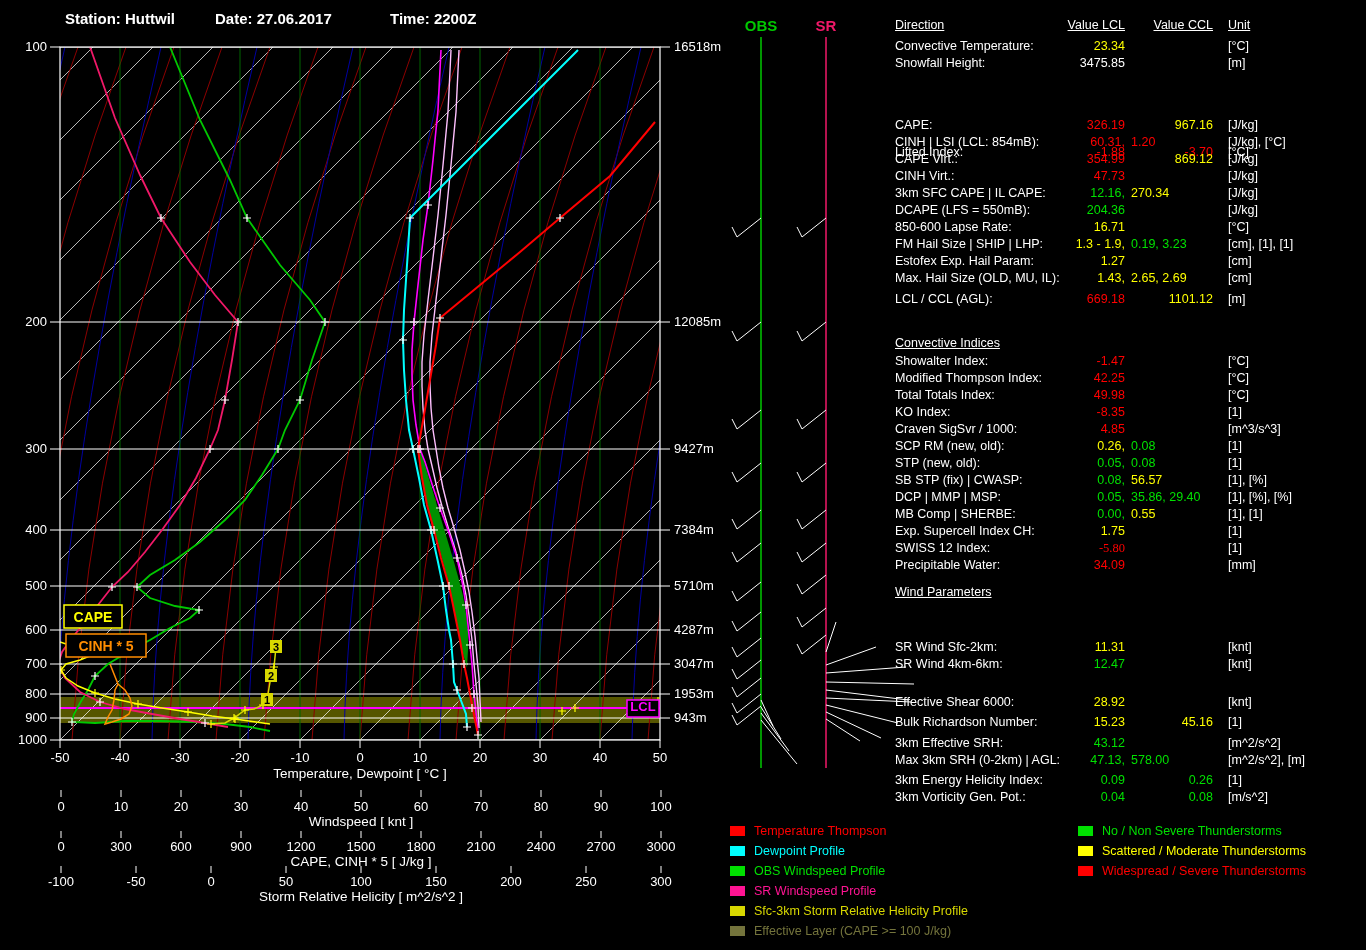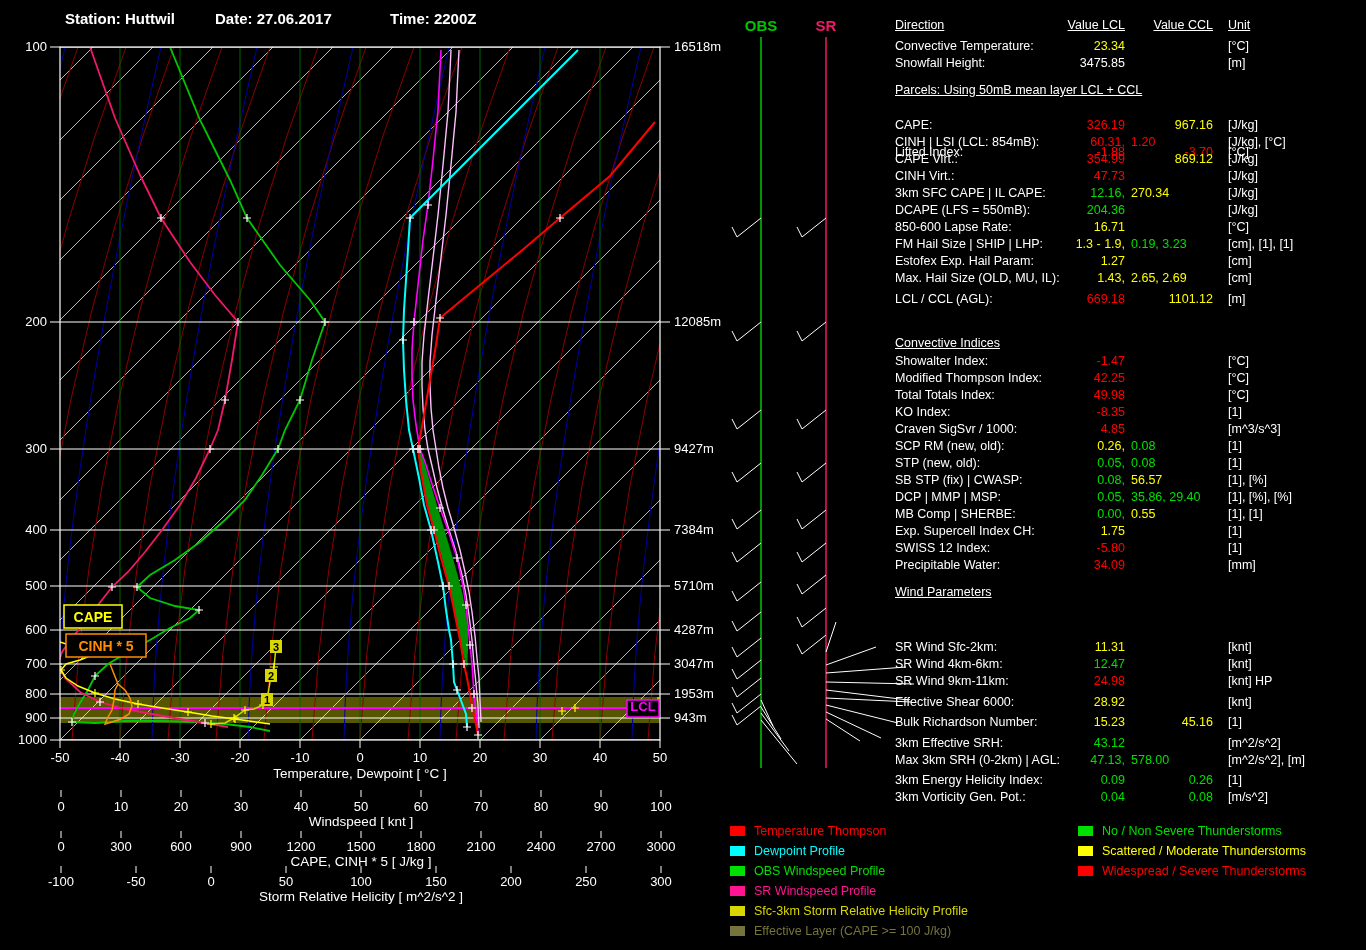--- a/index.html
+++ b/index.html
@@ -410,23 +410,20 @@
       <div class="trow" style="top: 39px;">
         <span class="tlabel">Convective Temperature:</span>
         <span class="tv1a" style="color: rgb(255, 255, 0);">23.34</span>
         <span class="tunit">[°C]</span>
       </div>
       <div class="trow" style="top: 56px;">
         <span class="tlabel">Snowfall Height:</span>
         <span class="tv1a" style="color: rgb(255, 255, 255);">3475.85</span>
         <span class="tunit">[m]</span>
       </div>
-      <div class="trow" style="top: 83px;">
-        <span class="tsec">Parcels: Using 50mB mean layer LCL + CCL</span>
-      </div>
       <div class="trow" style="top: 101px; margin-top: 44px;">
         <span class="tlabel">Lifted Index:</span>
         <span class="tv1a" style="color: rgb(255, 0, 0);">-1.88</span>
         <span class="tv2" style="color: rgb(255, 0, 0);">-3.70</span>
         <span class="tunit">[°C]</span>
       </div>
       <div class="trow" style="top: 118px;">
         <span class="tlabel">CAPE:</span>
         <span class="tv1a" style="color: rgb(255, 0, 0);">326.19</span>
         <span class="tv2" style="color: rgb(255, 255, 0);">967.16</span>
@@ -546,45 +543,40 @@
         <span class="tv1b"><span style="color: rgb(255, 255, 0);">0.55</span></span>
         <span class="tunit">[1], [1]</span>
       </div>
       <div class="trow" style="top: 523.5px;">
         <span class="tlabel">Exp. Supercell Index CH:</span>
         <span class="tv1a" style="color: rgb(255, 255, 0);">1.75</span>
         <span class="tunit">[1]</span>
       </div>
       <div class="trow" style="top: 540.5px;">
         <span class="tlabel">SWISS 12 Index:</span>
-        <span class="tv1a" style="color: rgb(255, 0, 0);">-5.80</span>
+        <span class="tv1a" style="color: rgb(255, 0, 0); font-family: Liberation Serif, serif;">-5.80</span>
         <span class="tunit">[1]</span>
       </div>
       <div class="trow" style="top: 557.5px;">
         <span class="tlabel">Precipitable Water:</span>
         <span class="tv1a" style="color: rgb(255, 0, 0);">34.09</span>
         <span class="tunit">[mm]</span>
       </div>
       <div class="trow" style="top: 584.5px;">
         <span class="tsec">Wind Parameters</span>
       </div>
       <div class="trow" style="top: 640px;">
         <span class="tlabel">SR Wind Sfc-2km:</span>
         <span class="tv1a" style="color: rgb(255, 255, 0);">11.31</span>
         <span class="tunit">[knt]</span>
       </div>
       <div class="trow" style="top: 657px;">
         <span class="tlabel">SR Wind 4km-6km:</span>
         <span class="tv1a" style="color: rgb(0, 224, 0);">12.47</span>
         <span class="tunit">[knt]</span>
-      </div>
-      <div class="trow" style="top: 674px;">
-        <span class="tlabel">SR Wind 9km-11km:</span>
-        <span class="tv1a" style="color: rgb(255, 0, 0);">24.98</span>
-        <span class="tunit">[knt] HP</span>
       </div>
       <div class="trow" style="top: 694.5px;">
         <span class="tlabel">Effective Shear 6000:</span>
         <span class="tv1a" style="color: rgb(255, 255, 0);">28.92</span>
         <span class="tunit">[knt]</span>
       </div>
       <div class="trow" style="top: 715px;">
         <span class="tlabel">Bulk Richardson Number:</span>
         <span class="tv1a" style="color: rgb(255, 255, 0);">15.23</span>
         <span class="tv2" style="color: rgb(255, 255, 0);">45.16</span>

